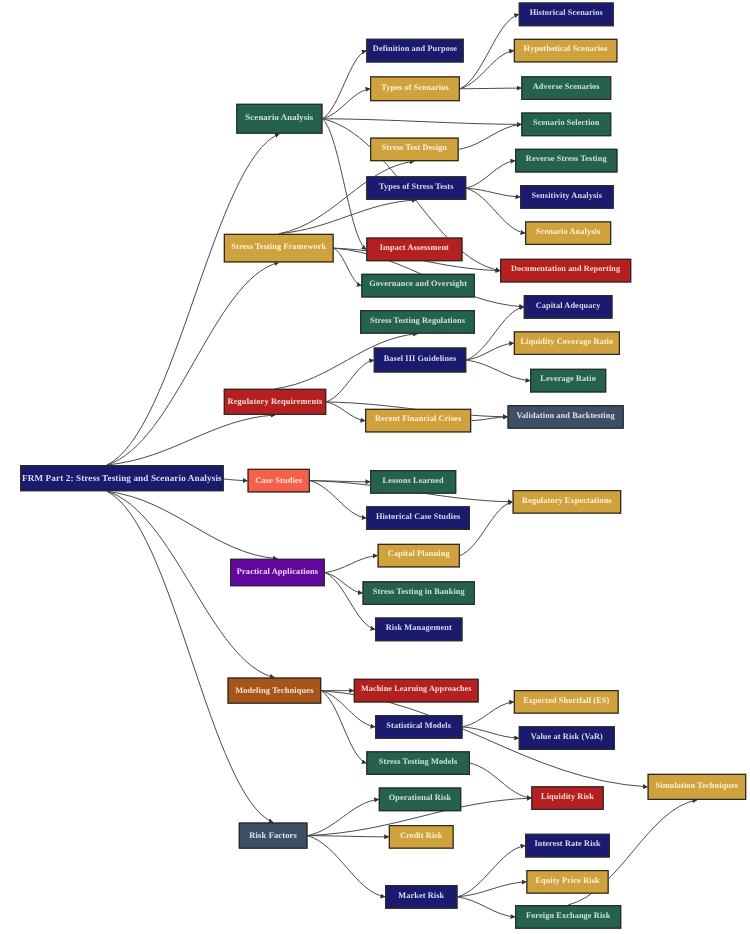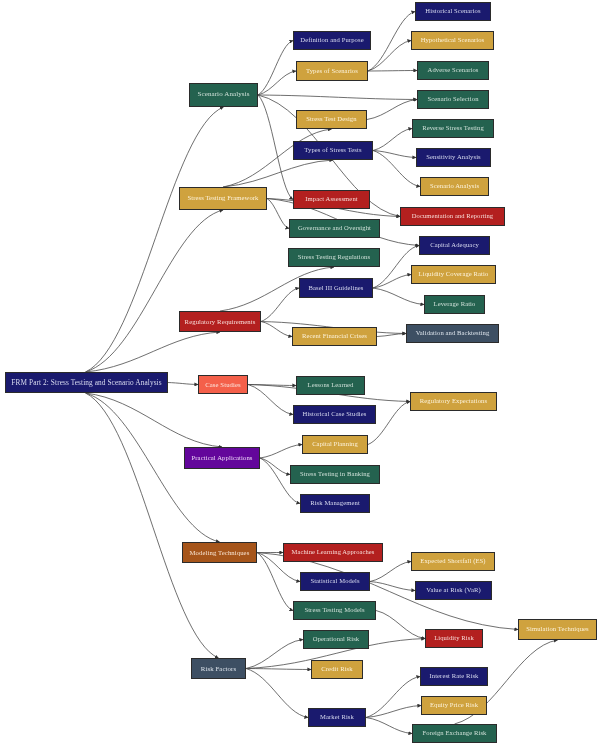--- a/index.html
+++ b/index.html
@@ -32,20 +32,21 @@
     justify-content: center;
     text-align: center;
     line-height: 1.05;
     white-space: nowrap;
     letter-spacing: 0.1px;
     box-shadow: 0 0 0 0 rgba(0,0,0,0);
   }
   .node-label {
     display: block;
     padding: 0 3px;
+    font-weight: bold;
   }
 </style>
 </head>
 <body>
 
 <div id="canvas">
   <svg id="edge-layer" viewBox="0 0 600 747">
     <defs>
       <marker id="arrow" viewBox="0 0 10 10" refX="9" refY="5" markerWidth="5" markerHeight="5" orient="auto-start-reverse">
         <path d="M 0 0 L 10 5 L 0 10 z" fill="#333333"></path>
@@ -102,21 +103,21 @@
         <path d="M 246 668.5 C 270.8 675.5233727365357, 284.44 713.58, 308 717.5" fill="none" stroke="#4a4a4a" stroke-width="0.8" marker-end="url(#arrow)"></path>
         <path d="M 246 668.5 C 317.6 665.2727115767694, 356.98 640.9, 425 638.5" fill="none" stroke="#4a4a4a" stroke-width="0.8" marker-end="url(#arrow)"></path>
         <path d="M 366 717.5 C 387.6 711.1934302528417, 399.48 679.78, 420 676.5" fill="none" stroke="#4a4a4a" stroke-width="0.8" marker-end="url(#arrow)"></path>
         <path d="M 366 717.5 C 388 715.5698, 400.1 706.46, 421 705.5" fill="none" stroke="#4a4a4a" stroke-width="0.8" marker-end="url(#arrow)"></path>
         <path d="M 366 717.5 C 384.4 720.0735999999999, 394.52 732.22, 412 733.5" fill="none" stroke="#4a4a4a" stroke-width="0.8" marker-end="url(#arrow)"></path>
         <path d="M 257 552.5 C 361.4 560.0762250620579, 418.82 623.34, 518 629.5" fill="none" stroke="#4a4a4a" stroke-width="0.8" marker-end="url(#arrow)"></path>
         <path d="M 454.5 724 C 495.7 713.3636580895168, 518.36 646.72, 557.5 640" fill="none" stroke="#4a4a4a" stroke-width="0.8" marker-end="url(#arrow)"></path>
       </g>
   </svg>
   <div id="nodes-group">
-      <div class="node" style="left: 5px; top: 372px; width: 163px; height: 21px; background: rgb(26, 26, 110); color: rgb(217, 220, 240); border-color: rgb(43, 43, 43); font-size: 7.3px;">
+      <div class="node" style="left: 16px; top: 372px; width: 163px; height: 21px; background: rgb(26, 26, 110); color: rgb(217, 220, 240); border-color: rgb(43, 43, 43); font-size: 7.3px;">
         <span class="node-label">FRM Part 2: Stress Testing and Scenario Analysis</span>
       </div>
       <div class="node" style="left: 189px; top: 83px; width: 69px; height: 24px; background: rgb(36, 98, 79); color: rgb(207, 224, 216); border-color: rgb(43, 43, 43); font-size: 7px;">
         <span class="node-label">Scenario Analysis</span>
       </div>
       <div class="node" style="left: 179px; top: 187px; width: 88px; height: 23px; background: rgb(207, 162, 62); color: rgb(253, 243, 220); border-color: rgb(43, 43, 43); font-size: 6.6px;">
         <span class="node-label">Stress Testing Framework</span>
       </div>
       <div class="node" style="left: 179px; top: 311px; width: 82px; height: 21px; background: rgb(179, 32, 31); color: rgb(247, 220, 216); border-color: rgb(43, 43, 43); font-size: 6.7px;">
         <span class="node-label">Regulatory Requirements</span>

